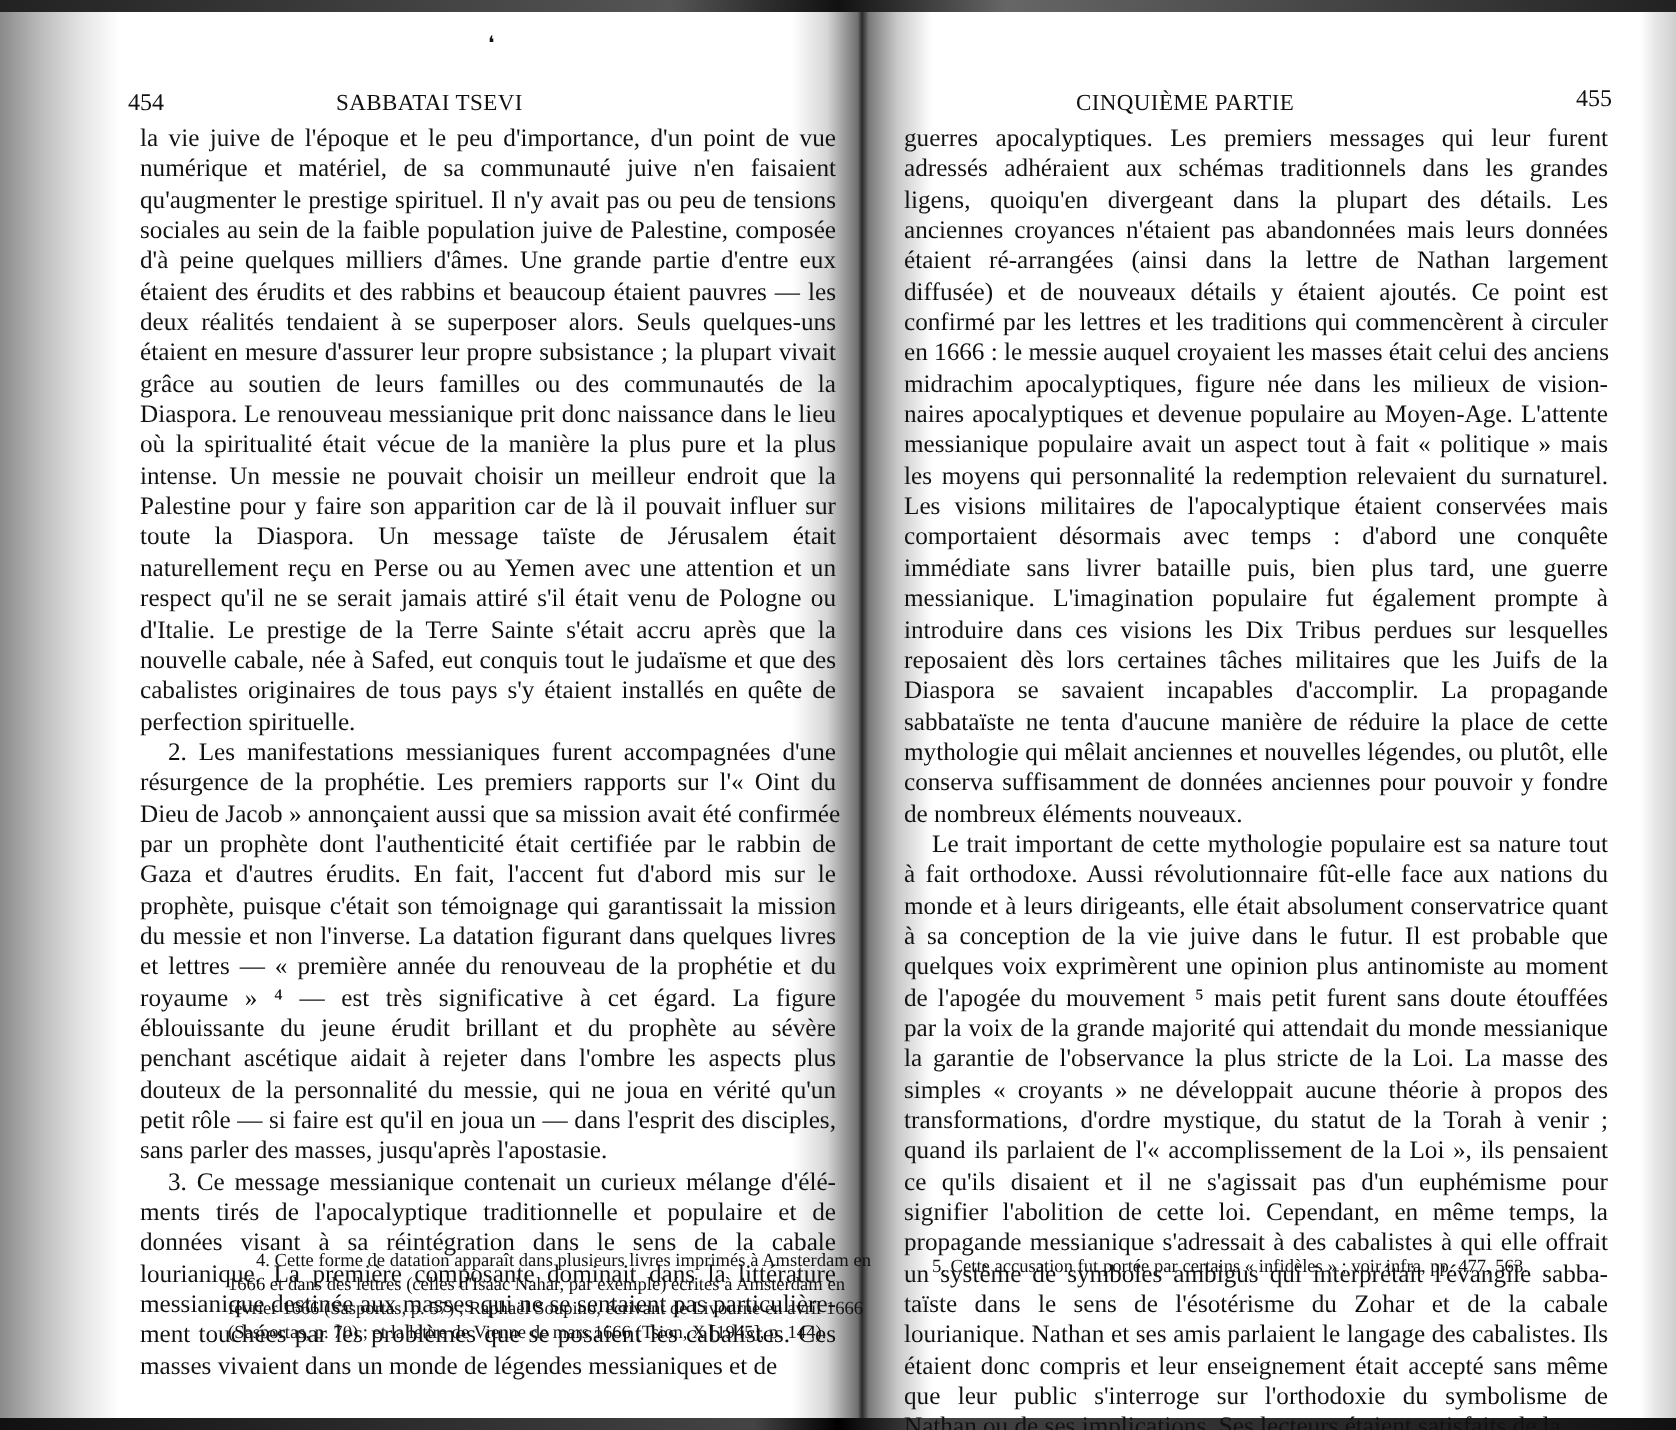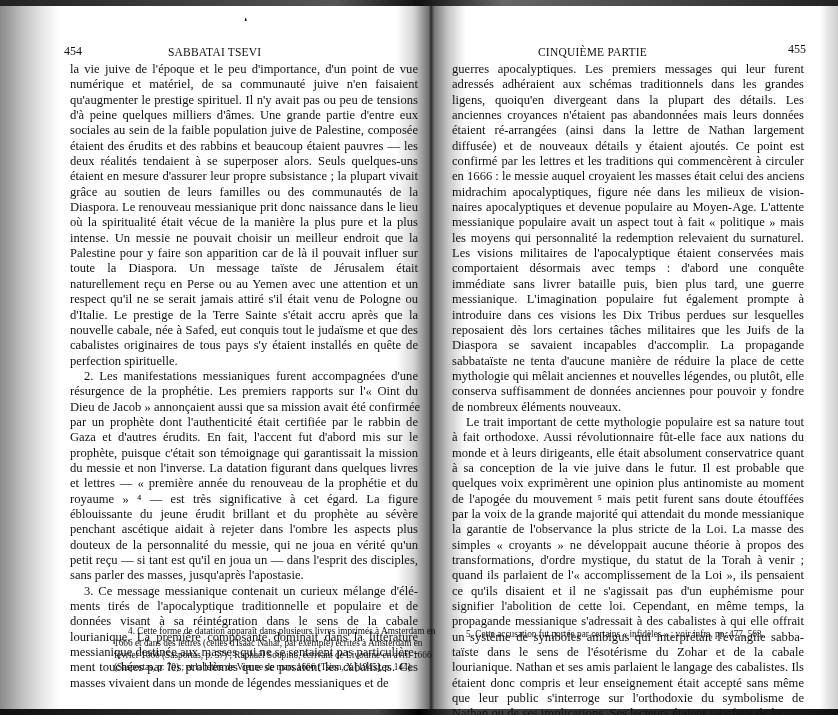--- a/index.html
+++ b/index.html
@@ -61,22 +61,22 @@
   <div class="page left">
     <span class="mark">❛</span>
     <div class="running-head">
       <span class="page-num">454</span>
       <span class="head-title">SABBATAI TSEVI</span>
     </div>
     <div class="body-text" id="left-body">
         <span class="line">la vie juive de l'époque et le peu d'importance, d'un point de vue</span>
         <span class="line">numérique et matériel, de sa communauté juive n'en faisaient</span>
         <span class="line">qu'augmenter le prestige spirituel. Il n'y avait pas ou peu de tensions</span>
+        <span class="line">sociales au sein de la faible population juive de Palestine, composée</span>
         <span class="line">d'à peine quelques milliers d'âmes. Une grande partie d'entre eux</span>
-        <span class="line">sociales au sein de la faible population juive de Palestine, composée</span>
         <span class="line">étaient des érudits et des rabbins et beaucoup étaient pauvres — les</span>
         <span class="line">deux réalités tendaient à se superposer alors. Seuls quelques-uns</span>
         <span class="line">étaient en mesure d'assurer leur propre subsistance ; la plupart vivait</span>
         <span class="line">grâce au soutien de leurs familles ou des communautés de la</span>
         <span class="line">Diaspora. Le renouveau messianique prit donc naissance dans le lieu</span>
         <span class="line">où la spiritualité était vécue de la manière la plus pure et la plus</span>
         <span class="line">intense. Un messie ne pouvait choisir un meilleur endroit que la</span>
         <span class="line">Palestine pour y faire son apparition car de là il pouvait influer sur</span>
         <span class="line">toute la Diaspora. Un message taïste de Jérusalem était</span>
         <span class="line">naturellement reçu en Perse ou au Yemen avec une attention et un</span>
@@ -90,21 +90,21 @@
         <span class="line">Dieu de Jacob » annonçaient aussi que sa mission avait été confirmée</span>
         <span class="line">par un prophète dont l'authenticité était certifiée par le rabbin de</span>
         <span class="line">Gaza et d'autres érudits. En fait, l'accent fut d'abord mis sur le</span>
         <span class="line">prophète, puisque c'était son témoignage qui garantissait la mission</span>
         <span class="line">du messie et non l'inverse. La datation figurant dans quelques livres</span>
         <span class="line">et lettres — « première année du renouveau de la prophétie et du</span>
         <span class="line">royaume » ⁴ — est très significative à cet égard. La figure</span>
         <span class="line">éblouissante du jeune érudit brillant et du prophète au sévère</span>
         <span class="line">penchant ascétique aidait à rejeter dans l'ombre les aspects plus</span>
         <span class="line">douteux de la personnalité du messie, qui ne joua en vérité qu'un</span>
-        <span class="line">petit reçu — si tant est qu'il en joua un — dans l'esprit des disciples,</span>
+        <span class="line">petit rôle — si faire est qu'il en joua un — dans l'esprit des disciples,</span>
         <span class="line last">sans parler des masses, jusqu'après l'apostasie.</span>
         <span class="line fn-first" style="padding-left: 14px;">3. Ce message messianique contenait un curieux mélange d'élé-</span>
         <span class="line">ments tirés de l'apocalyptique traditionnelle et populaire et de</span>
         <span class="line">données visant à sa réintégration dans le sens de la cabale</span>
         <span class="line">lourianique. La première composante dominait dans la littérature</span>
         <span class="line">messianique destinée aux masses qui ne se sentaient pas particulière-</span>
         <span class="line">ment touchées par les problèmes que se posaient les cabalistes. Ces</span>
         <span class="line last">masses vivaient dans un monde de légendes messianiques et de</span>
       </div>
     <div class="footnotes" id="left-fn">

